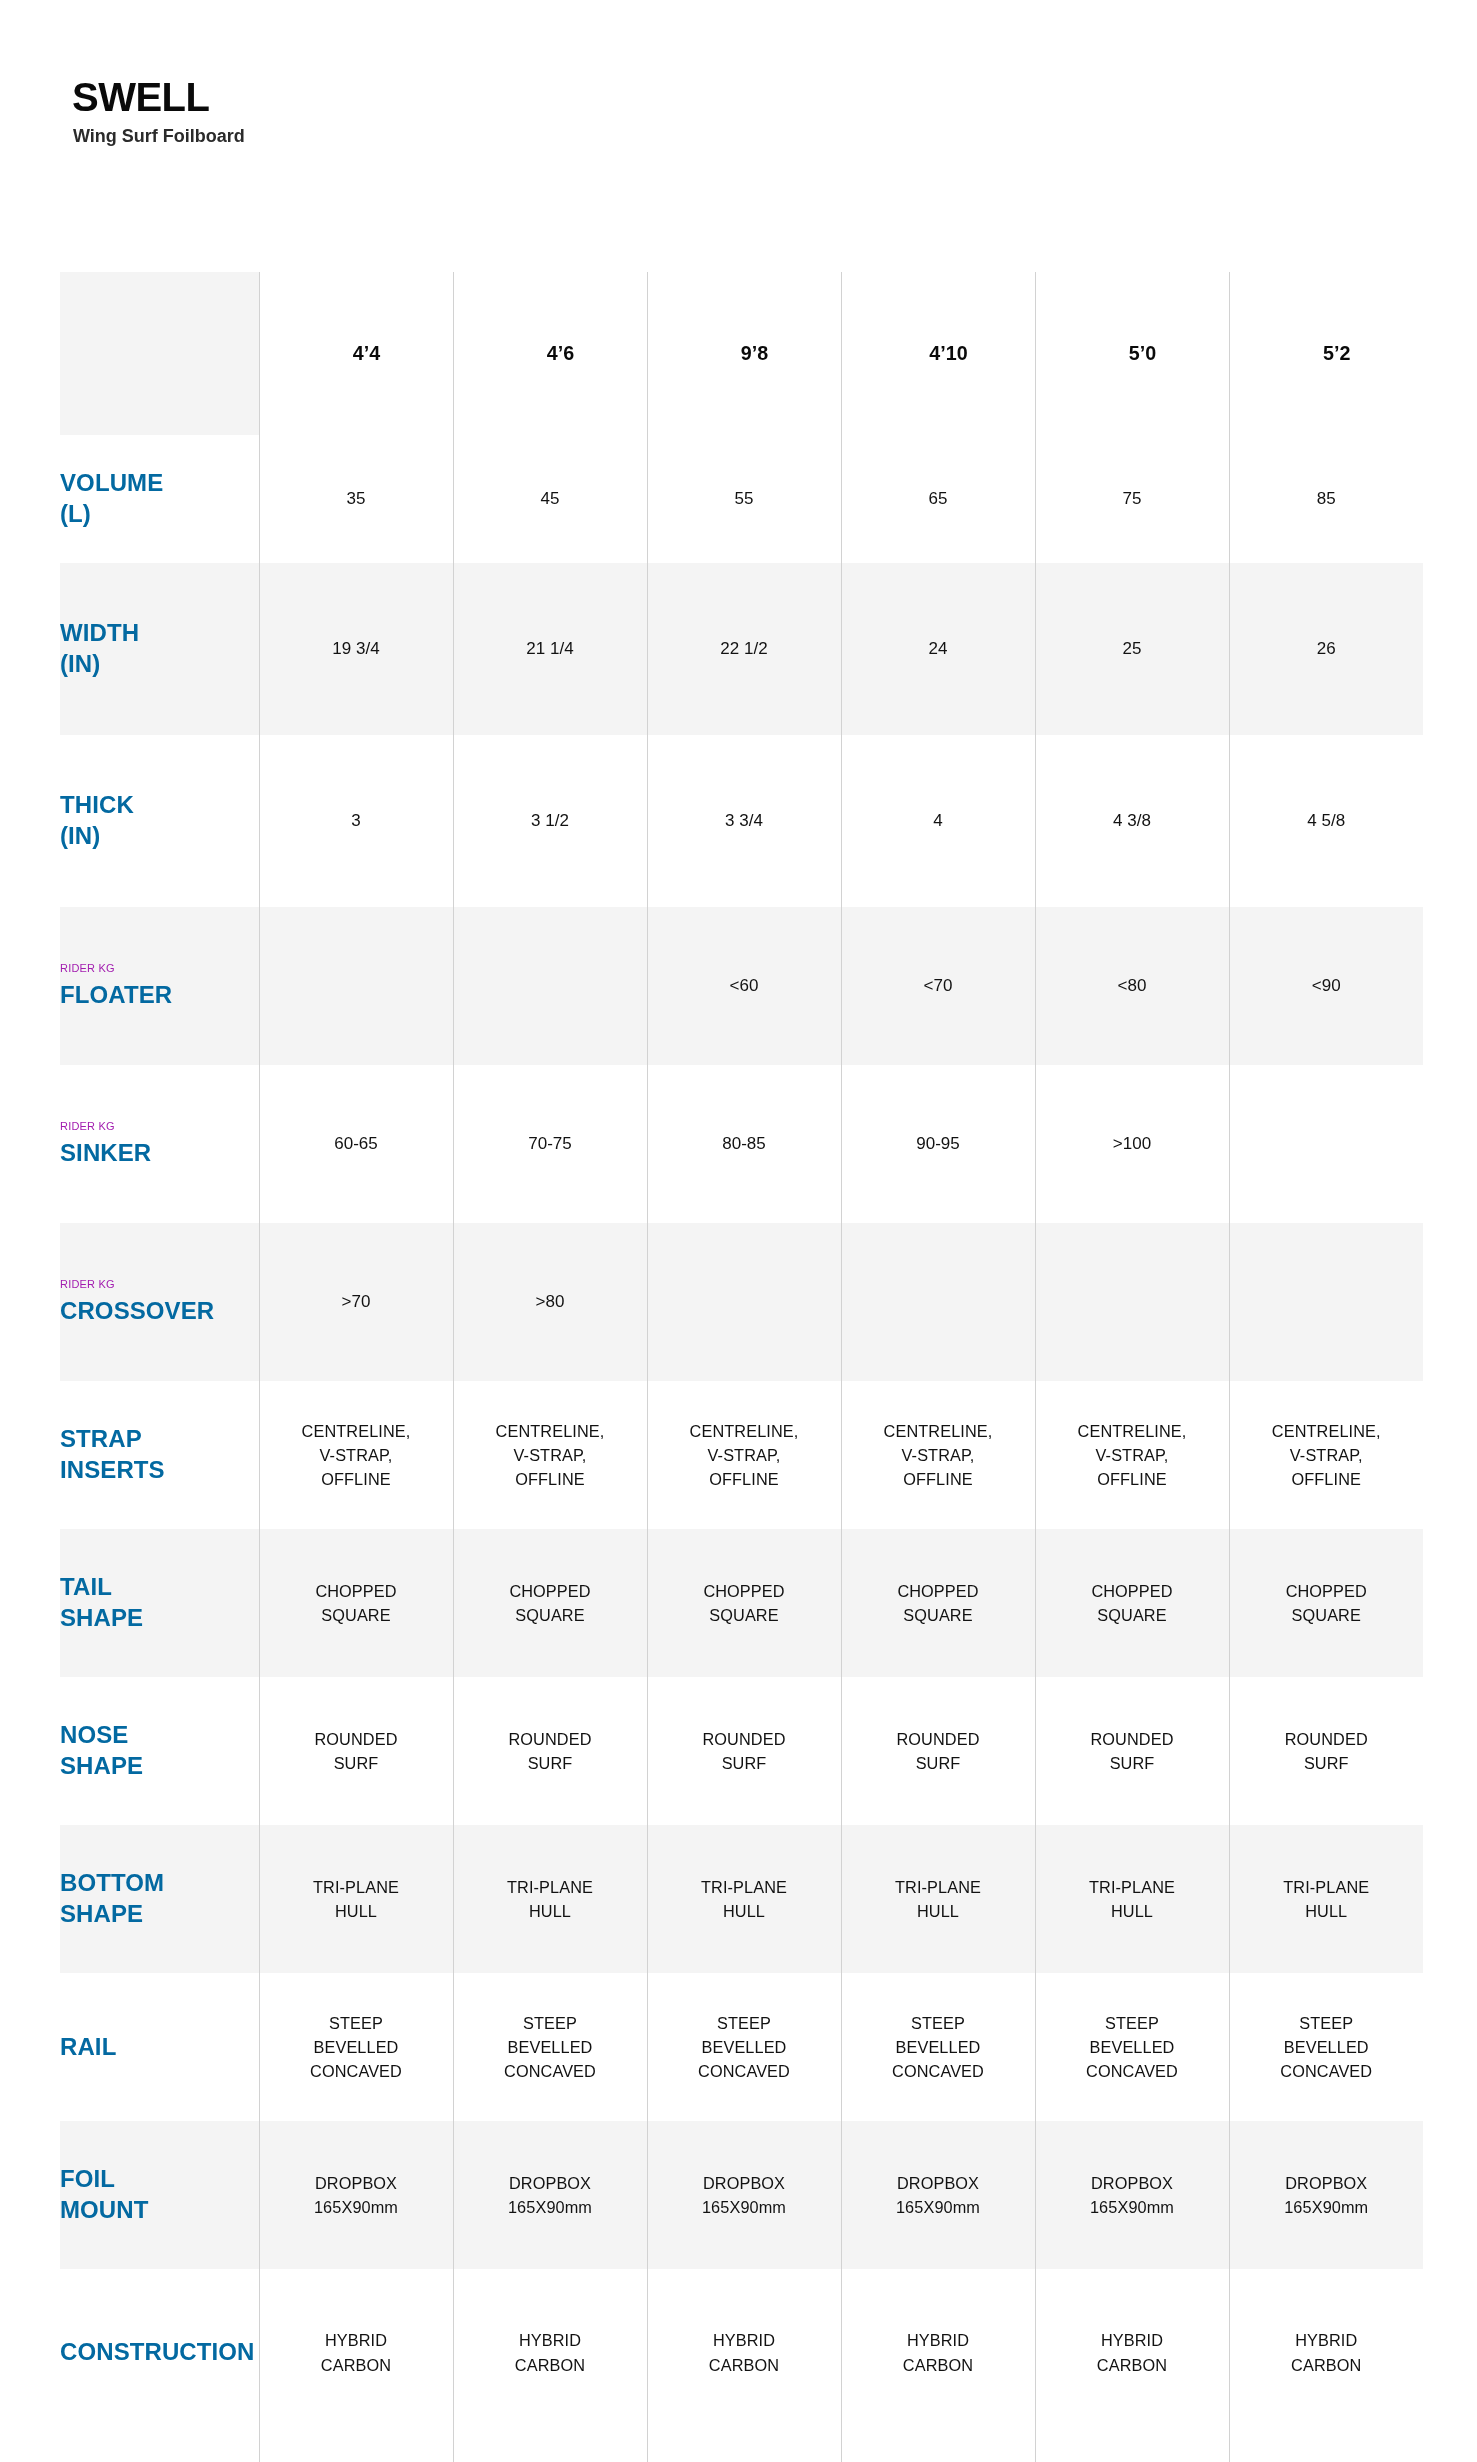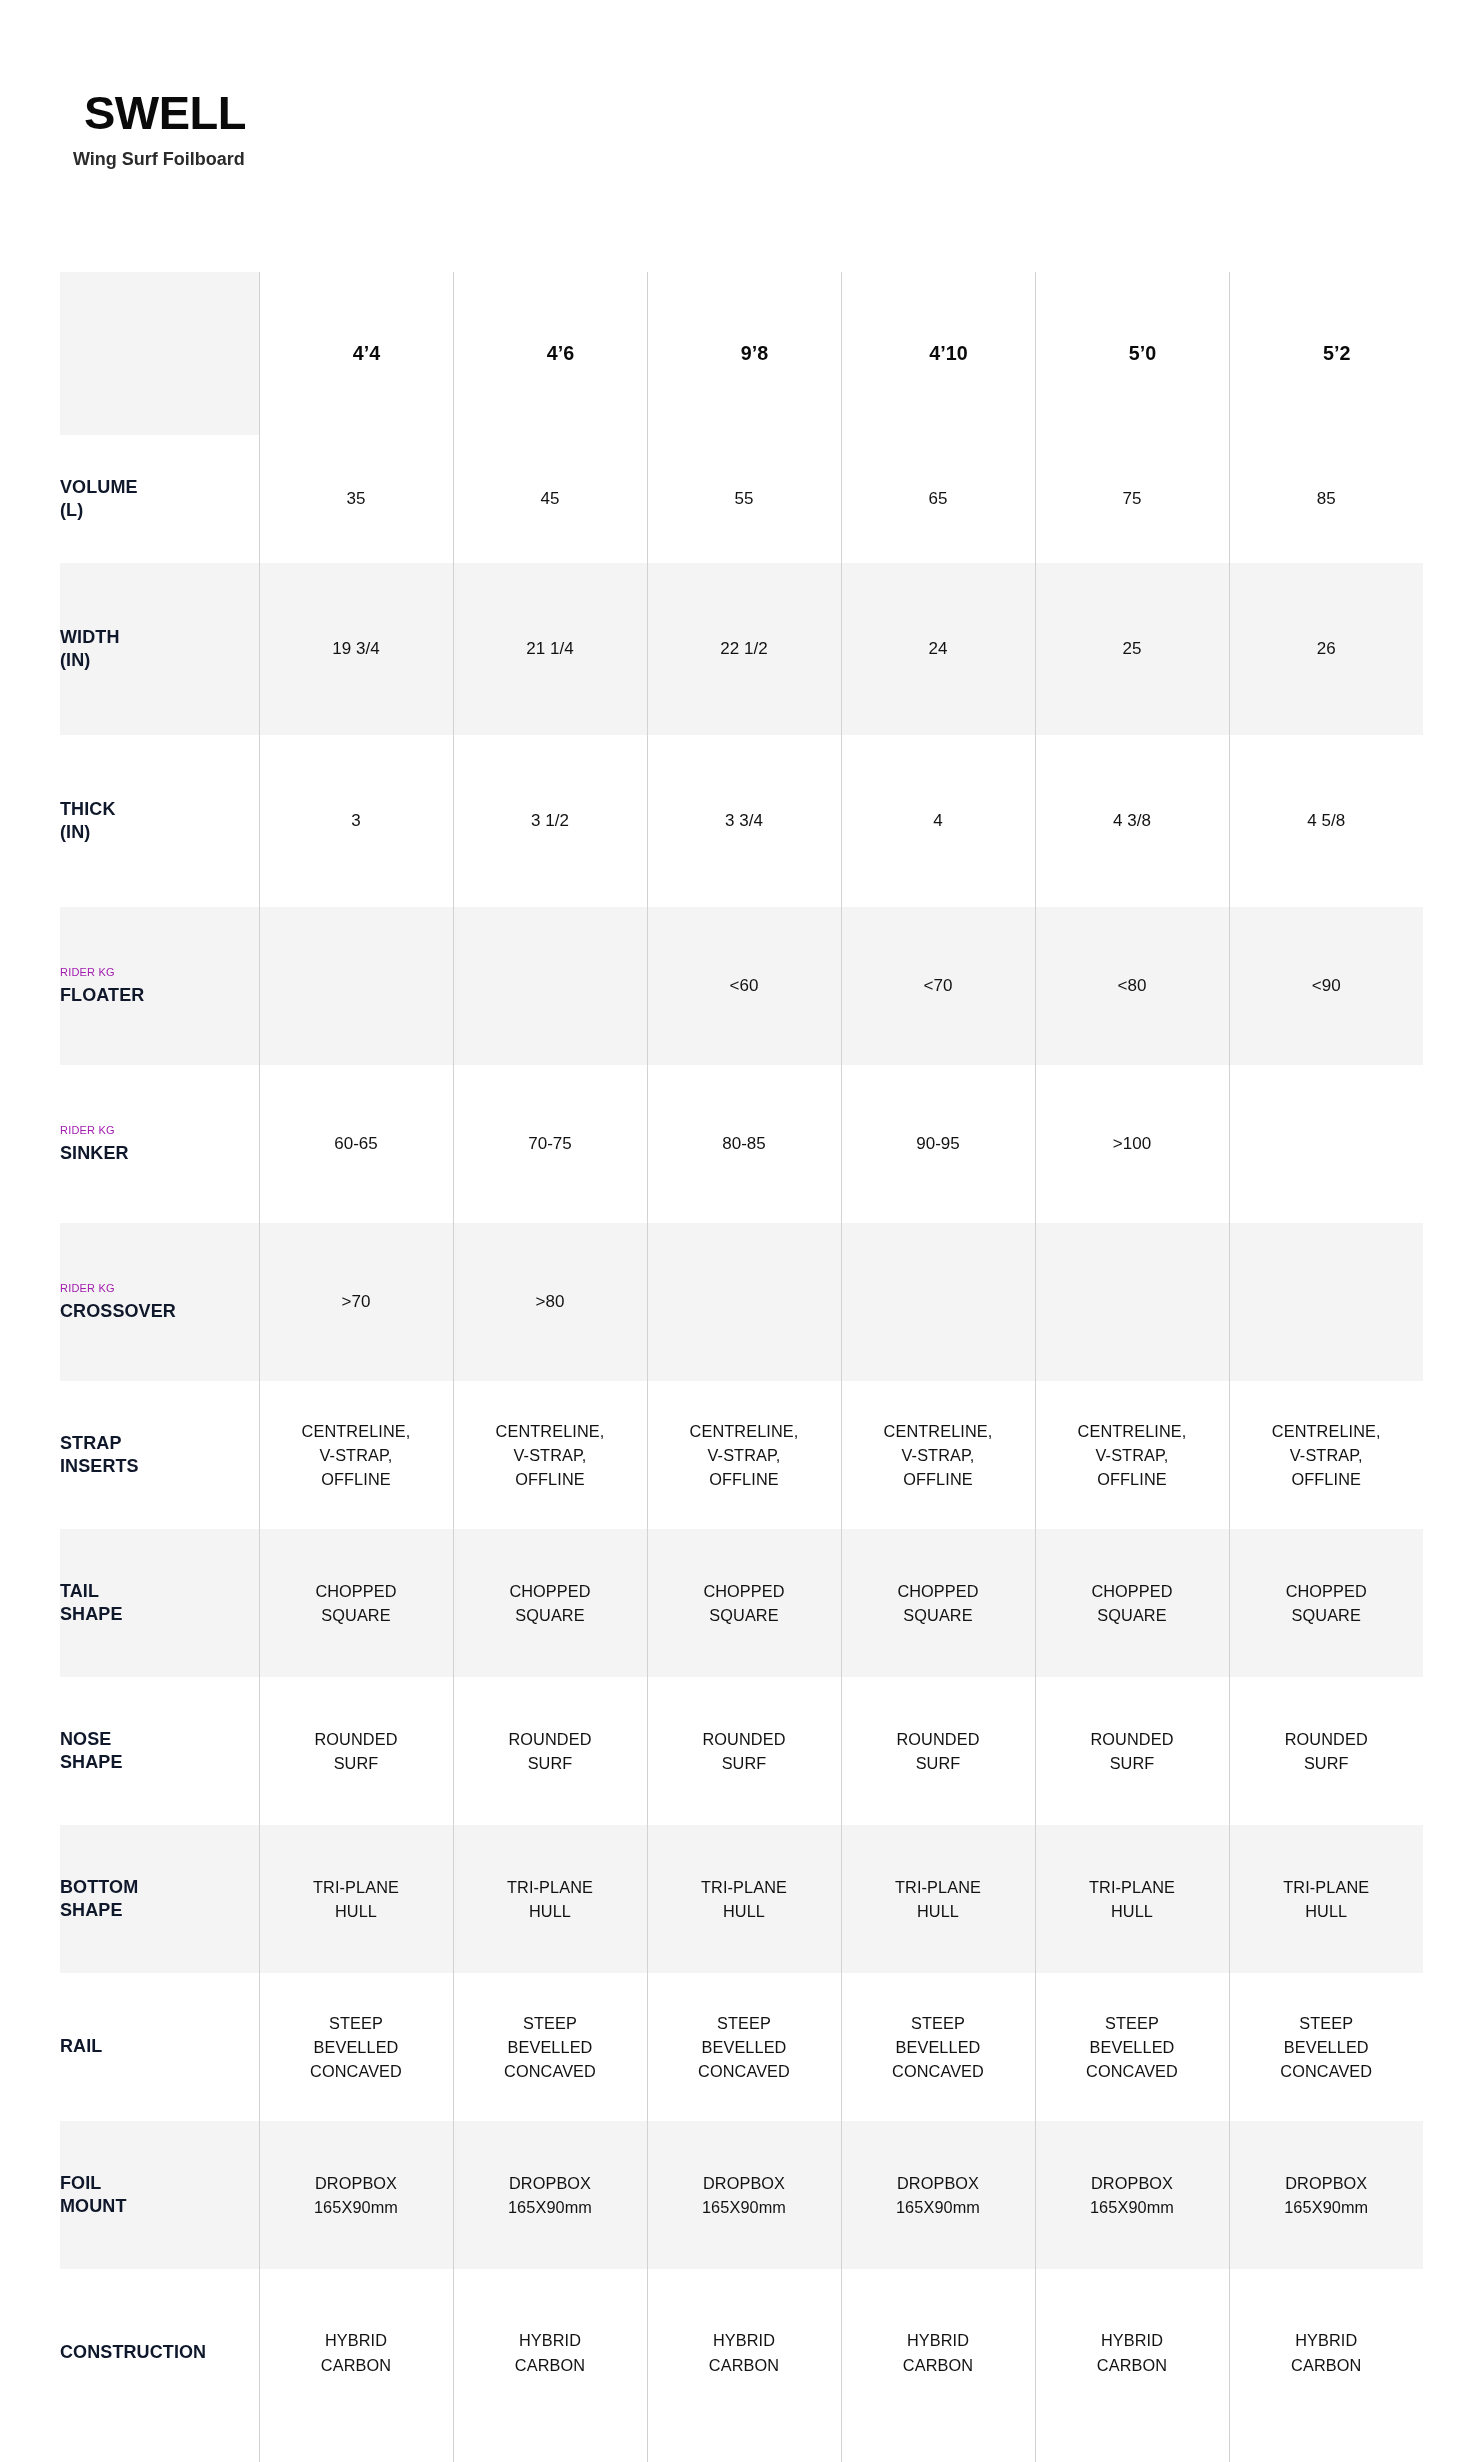--- a/index.html
+++ b/index.html
@@ -24,26 +24,26 @@
   }
 
   
   .masthead {
     position: absolute;
     left: 71px;
     top: 76px;
     width: 985px;
   }
   .brand-title {
-    font-size: 47px;
+    font-size: 40px;
     font-weight: 700;
     letter-spacing: -0.5px;
     line-height: 1.0;
     color: #0a0a0a;
-    margin: 13px;
+    margin: 1px;
     white-space: nowrap;
   }
   .brand-subtitle {
     font-size: 18px;
     font-weight: 700;
     line-height: 1.2;
     color: #2b2b2b;
     margin: 8.9px 0 0 2px;
     white-space: nowrap;
   }
@@ -98,25 +98,25 @@
   tr.header-row th.lbl { background-color: #f4f4f4; }
 
   
   td.lbl {
     text-align: left;
     padding-left: 25.6px;
     padding-right: 7.9px;
   }
   .lbl-main {
     display: block;
-    font-size: 18px;
+    font-size: 24px;
     font-weight: 700;
     line-height: 1.28;
     letter-spacing: 0.1px;
-    color: #0f172a;
+    color: #0369a1;
     text-transform: uppercase;
     white-space: pre-line;
   }
   .lbl-pre {
     display: block;
     font-size: 11px;
     font-weight: 400;
     line-height: 1.35;
     letter-spacing: 0.2px;
     color: #a21caf;

